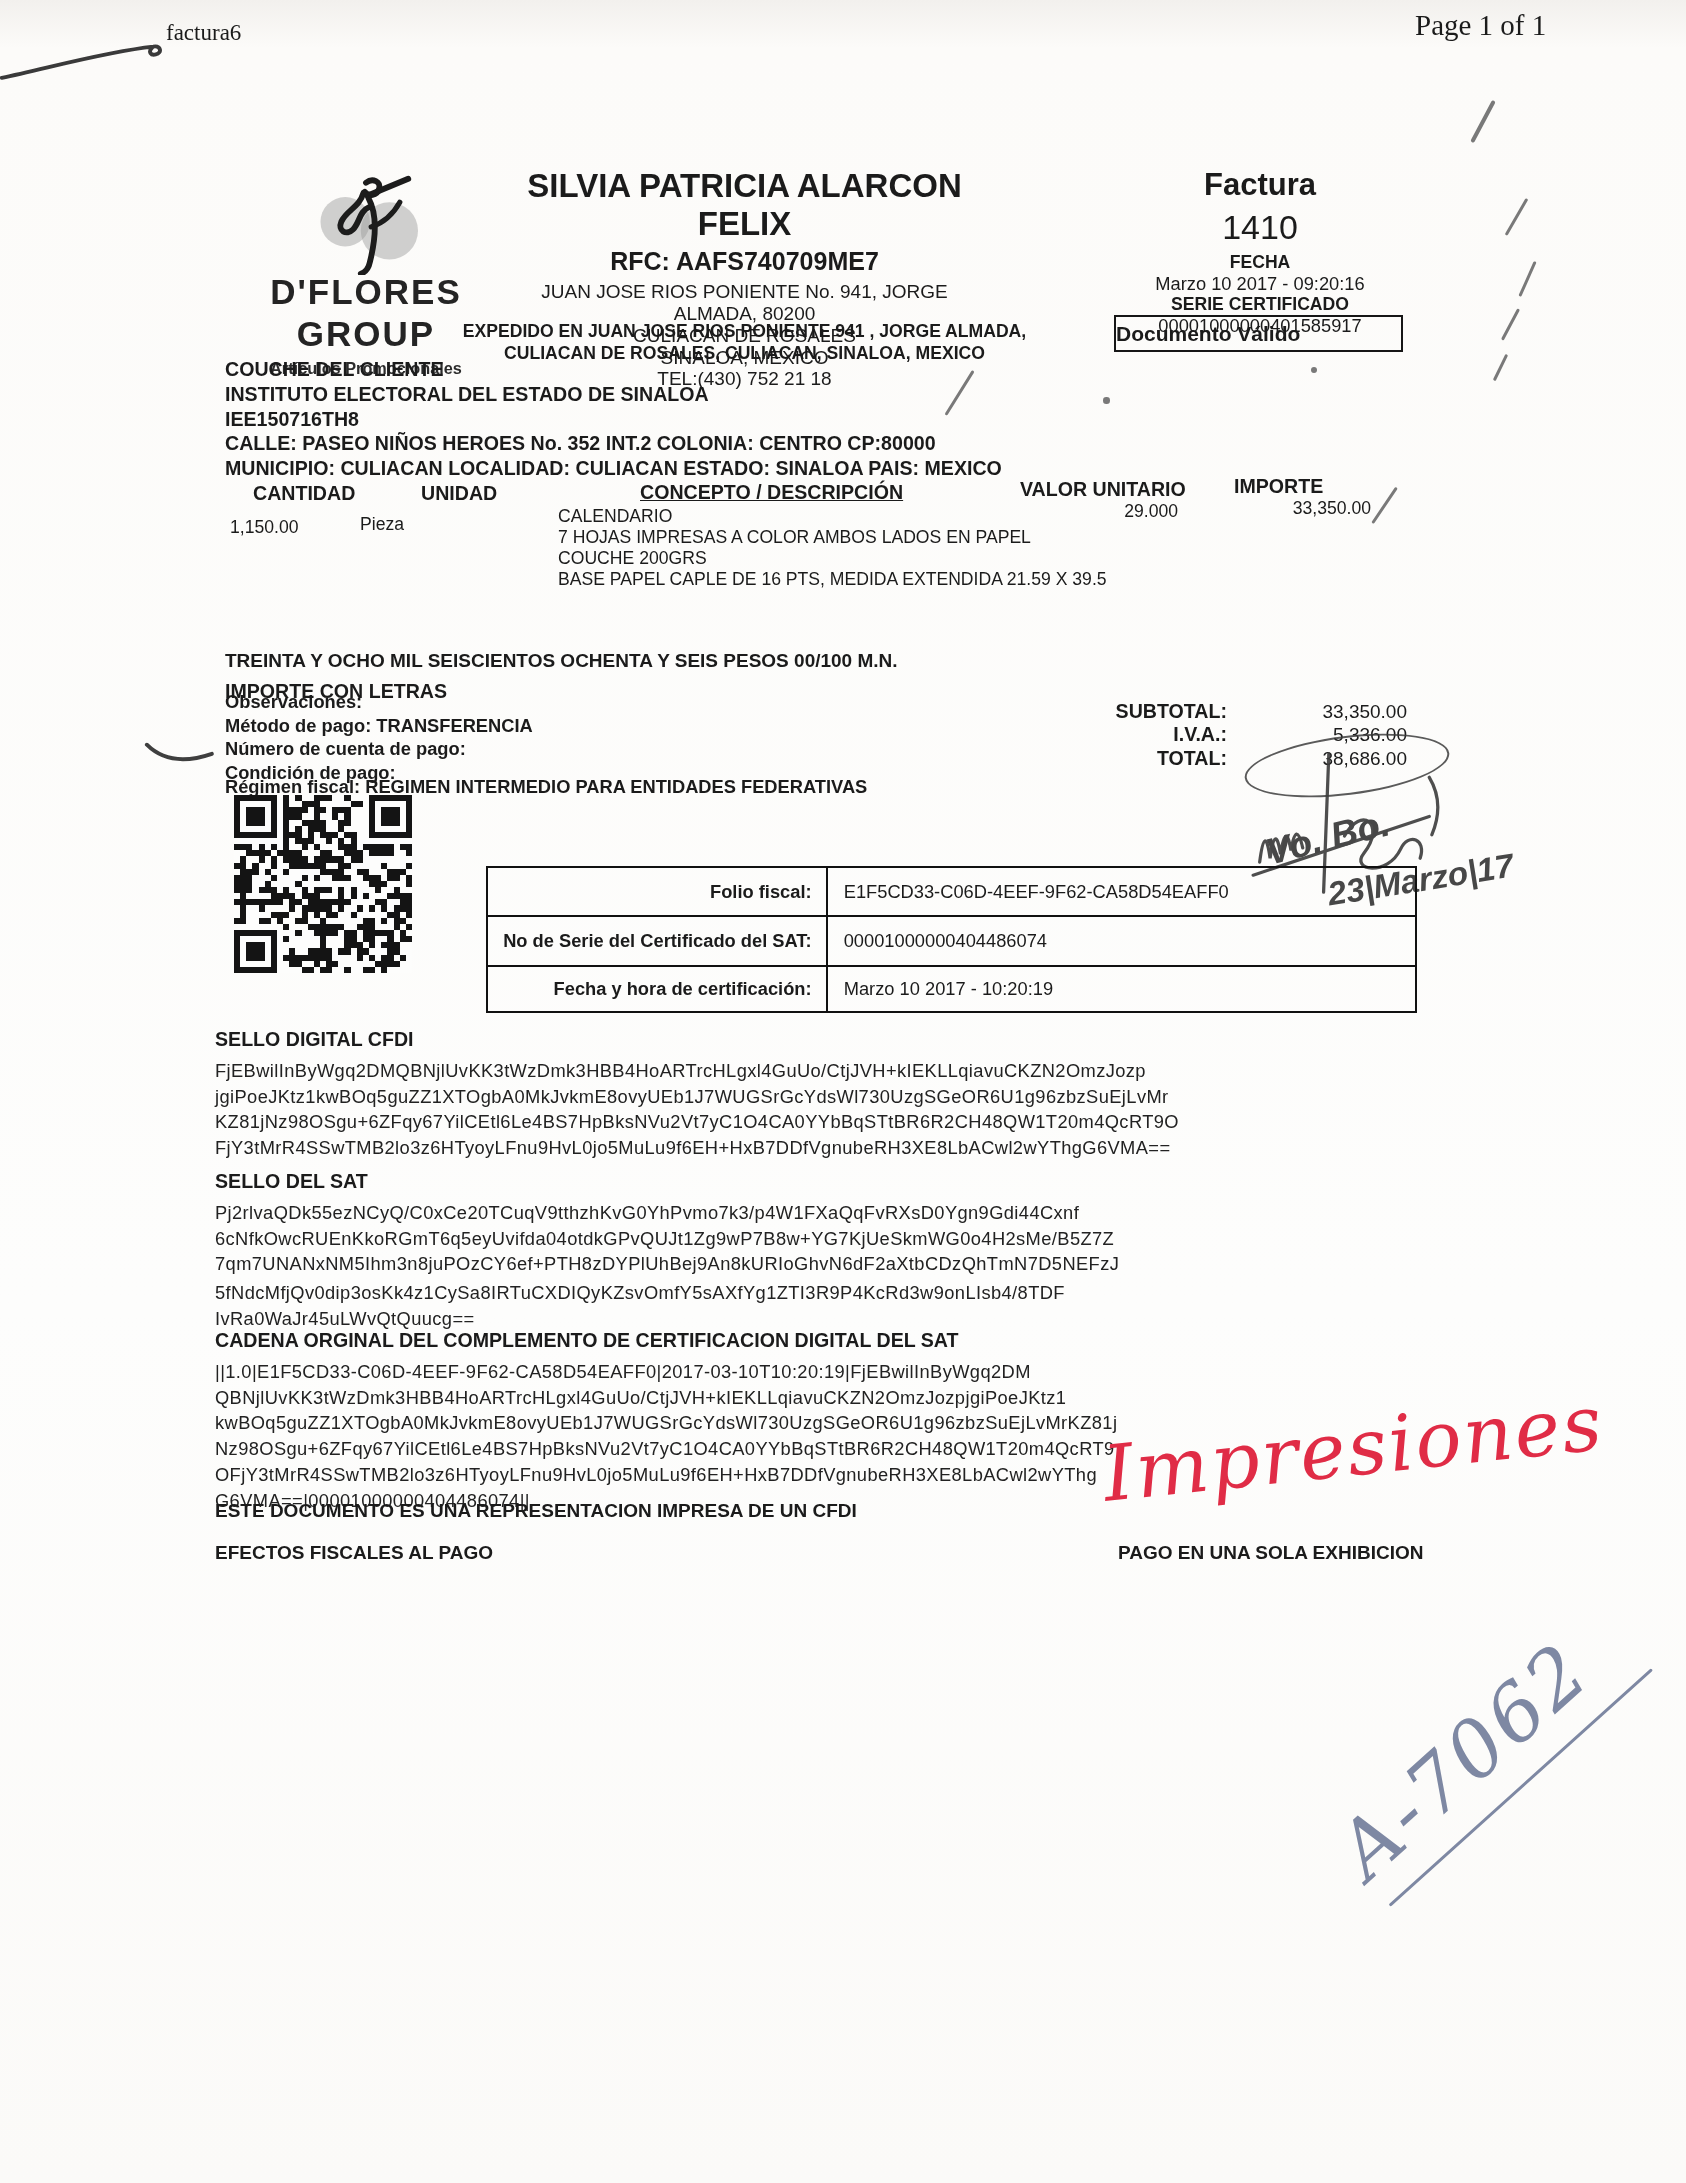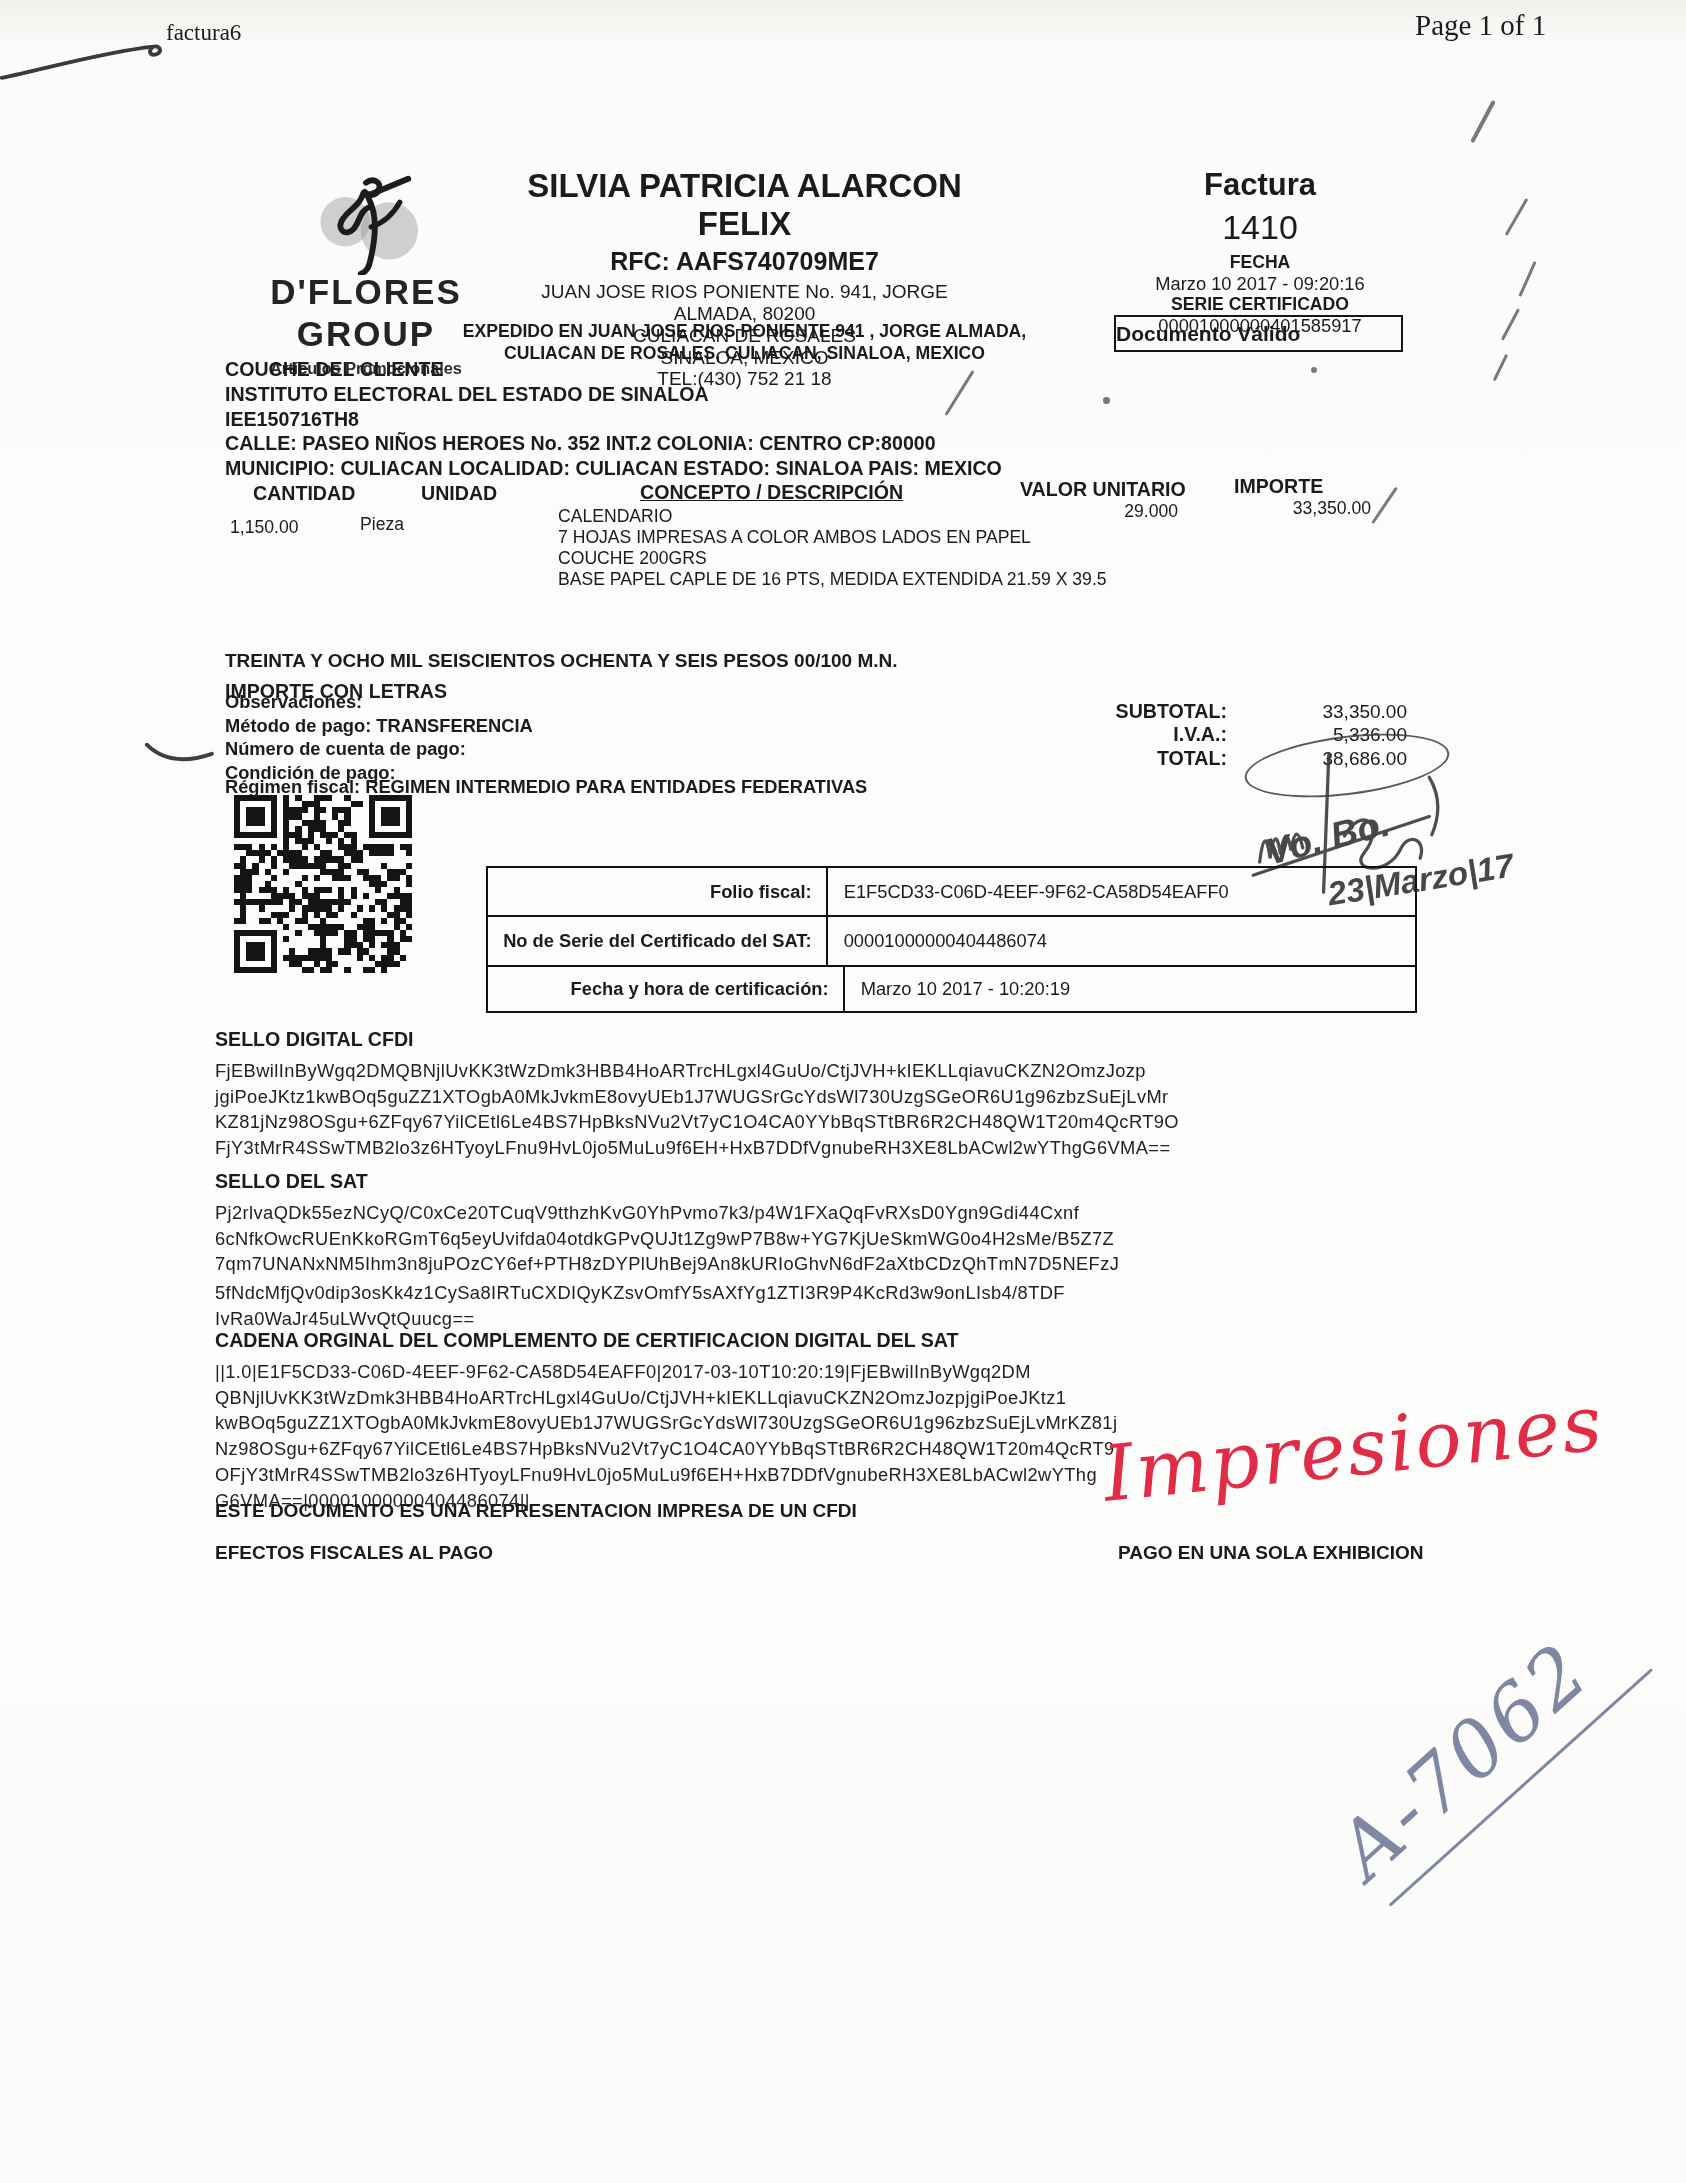--- a/index.html
+++ b/index.html
@@ -498,21 +498,21 @@
 
   <div class="abs ftable" style="left:486px;top:866px;width:927px;">
     <div class="frow" style="height:47px;">
       <div class="flabel t28">Folio fiscal:</div>
       <div class="fvalue t28">E1F5CD33-C06D-4EEF-9F62-CA58D54EAFF0</div>
     </div>
     <div class="frow" style="height:48px;">
       <div class="flabel t28">No de Serie del Certificado del SAT:</div>
       <div class="fvalue t28">00001000000404486074</div>
     </div>
-    <div class="frow" style="height:44px;padding-left:17px;">
+    <div class="frow" style="height:44px;">
       <div class="flabel t28">Fecha y hora de certificación:</div>
       <div class="fvalue t28">Marzo 10 2017 - 10:20:19</div>
     </div>
   </div>
 
   <div class="abs" style="left:215px;top:1028px;">
     <div class="b t30">SELLO DIGITAL CFDI</div>
     <div class="code" style="margin-top:9.1px;">FjEBwilInByWgq2DMQBNjlUvKK3tWzDmk3HBB4HoARTrcHLgxl4GuUo/CtjJVH+kIEKLLqiavuCKZN2OmzJozp</div>
     <div class="code" style="margin-top:3.9px;">jgiPoeJKtz1kwBOq5guZZ1XTOgbA0MkJvkmE8ovyUEb1J7WUGSrGcYdsWl730UzgSGeOR6U1g96zbzSuEjLvMr</div>
     <div class="code" style="margin-top:3.9px;">KZ81jNz98OSgu+6ZFqy67YilCEtl6Le4BS7HpBksNVu2Vt7yC1O4CA0YYbBqSTtBR6R2CH48QW1T20m4QcRT9O</div>

